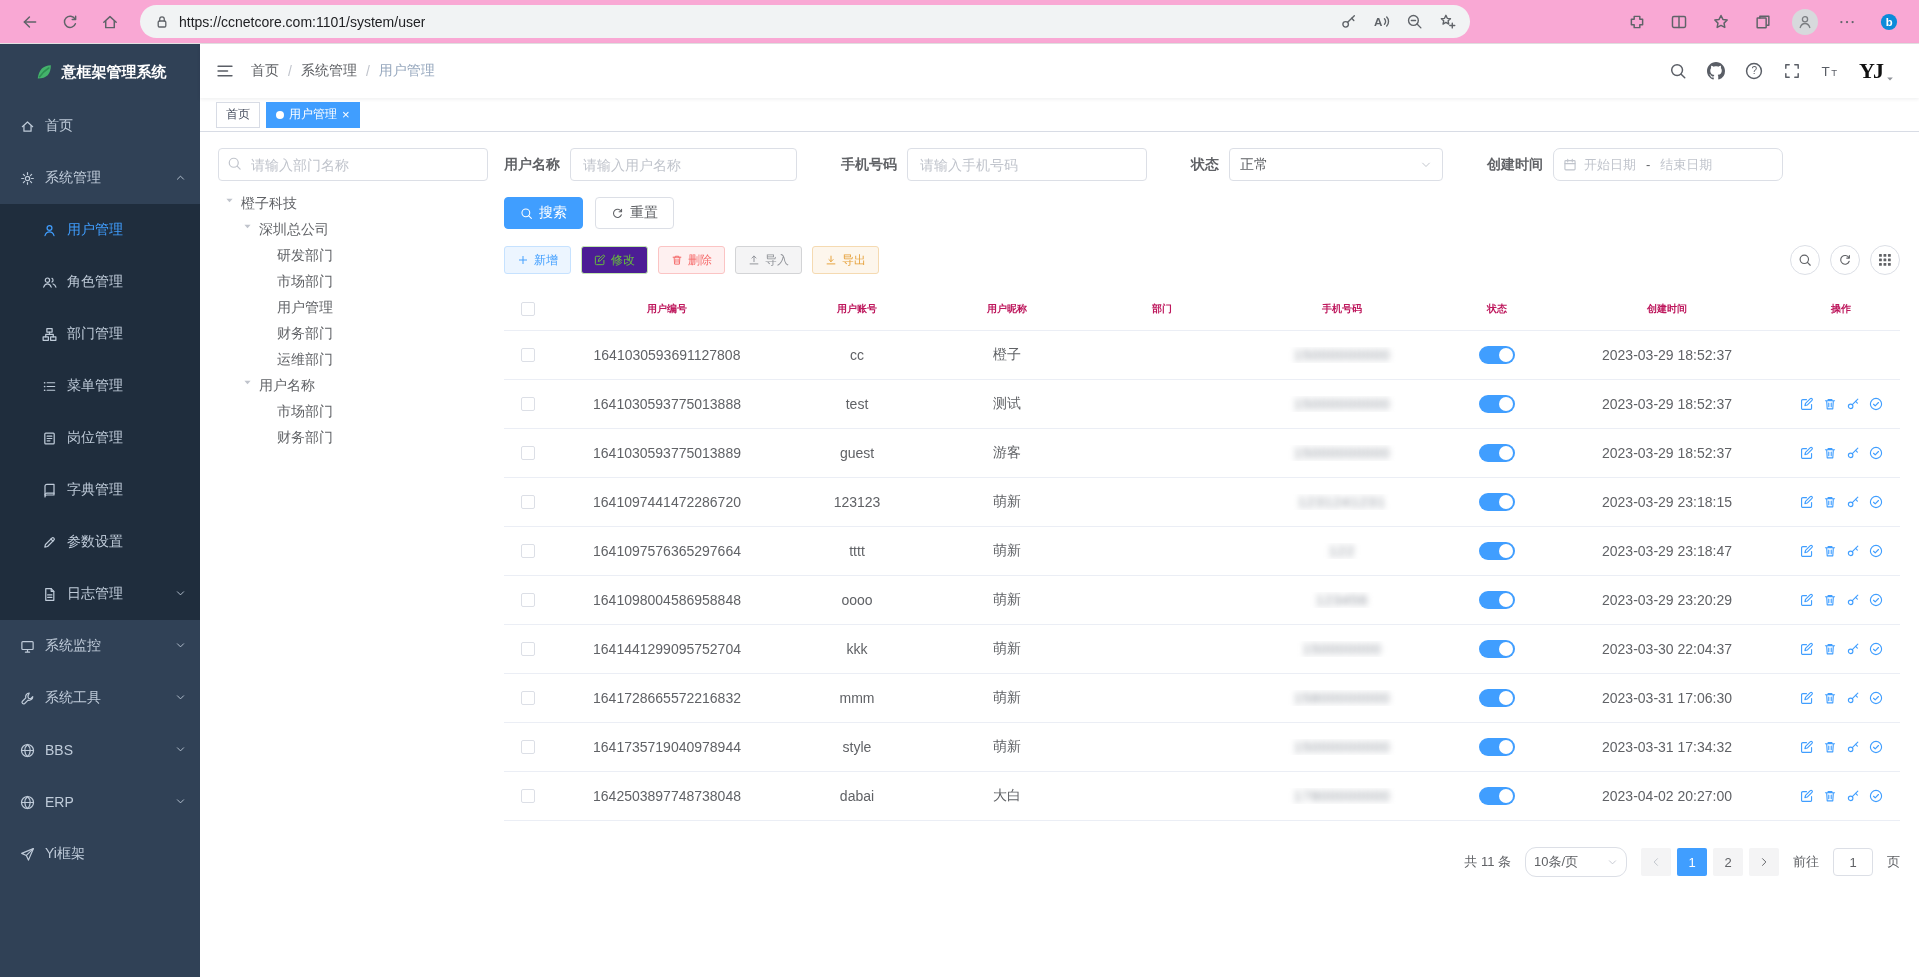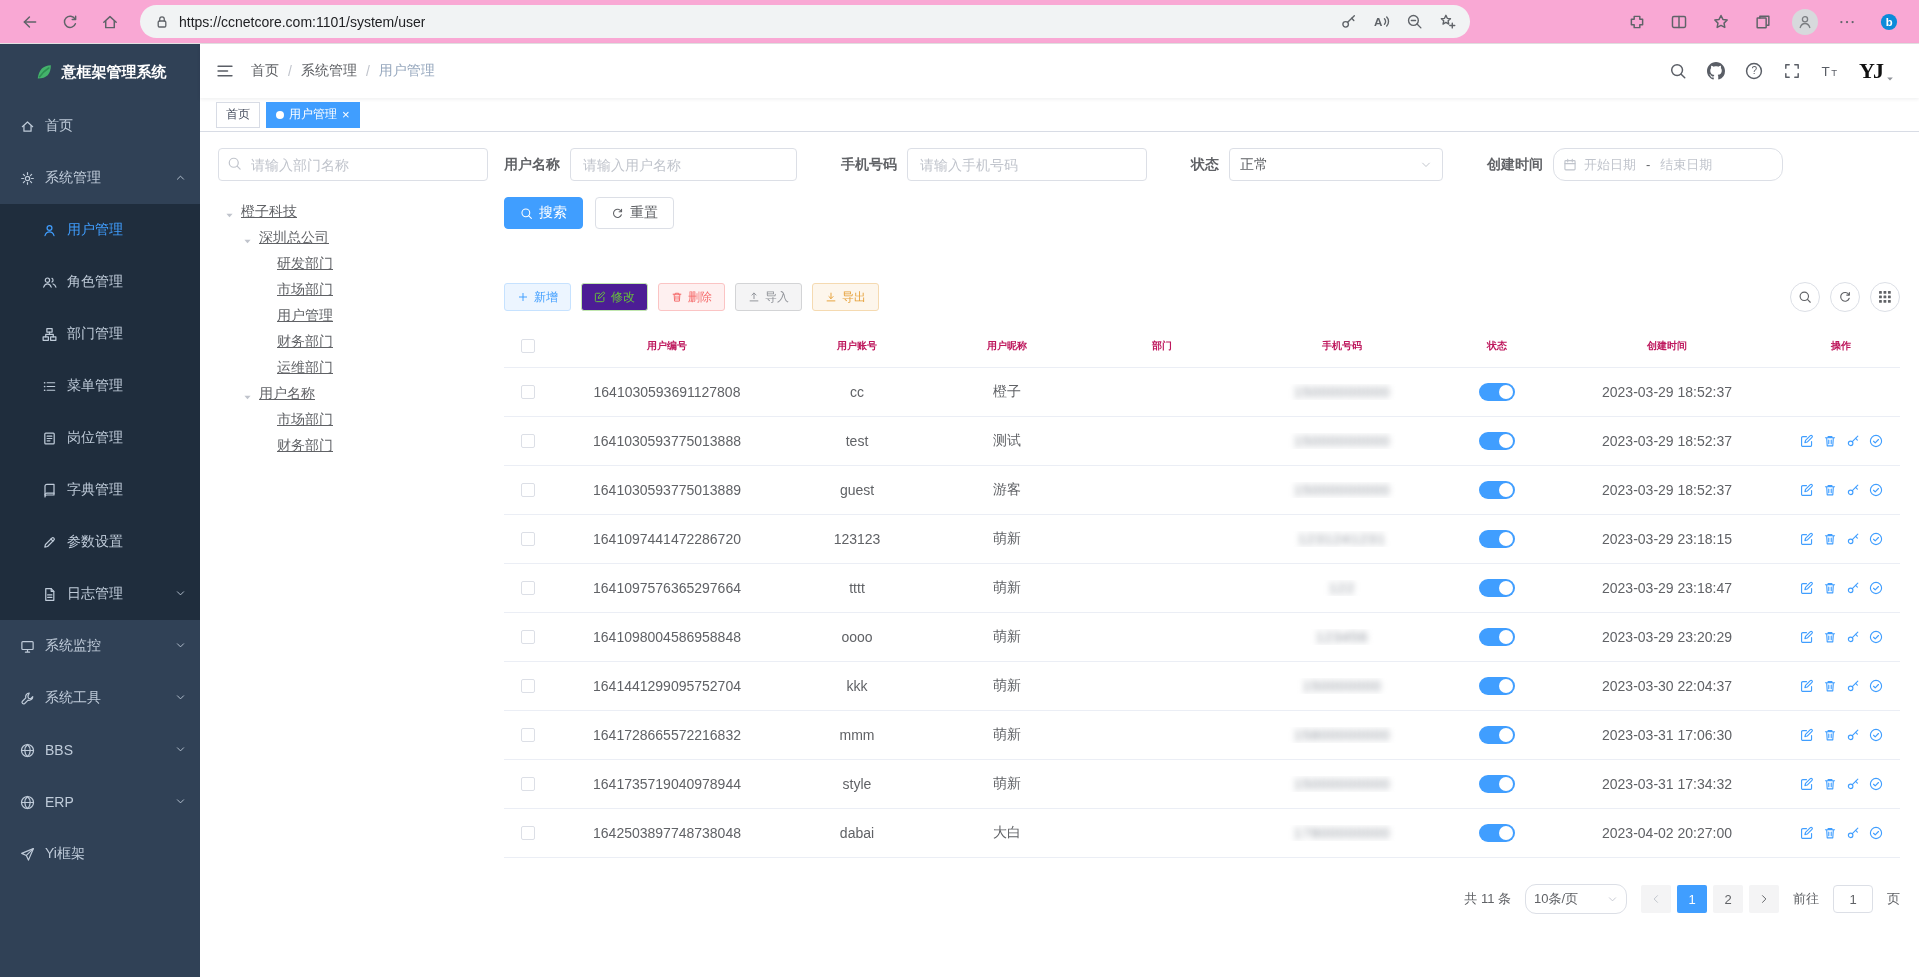--- a/index.html
+++ b/index.html
@@ -57,49 +57,49 @@
 
 
 .content{flex:1;display:flex;gap:16px;padding:16px 19px 0 18px;min-height:0;}
 .dept-panel{width:270px;flex-shrink:0;}
 .dept-search{position:relative;}
 .dept-search input{width:100%;height:33px;border:1px solid #dcdfe6;border-radius:4px;padding:0 10px 0 32px;font-size:14px;color:#606266;outline:none;background:#fff;}
 .dept-search input::placeholder{color:#c0c4cc;}
 .dept-search .mag{position:absolute;left:9px;top:8px;color:#c0c4cc;}
 .dept-search .mag svg{width:15px;height:15px;}
 .tree{margin-top:14px;}
-.tree-node{height:26px;display:flex;align-items:flex-end;gap:5px;font-size:14px;color:#606266;cursor:pointer;text-decoration:underline;}
+.tree-node{height:26px;display:flex;align-items:flex-start;gap:5px;font-size:14px;color:#606266;cursor:pointer;}
 .t-caret{width:12px;color:#c0c4cc;display:inline-flex;}
 .t-caret svg{width:11px;height:11px;}
 .t-caret.empty{visibility:hidden;}
 
 .table-panel{flex:1;min-width:0;display:flex;flex-direction:column;}
 .filter-row{display:flex;align-items:center;margin-bottom:16px;}
 .fgroup{display:flex;align-items:center;gap:10px;margin-right:44px;}
 .fgroup:last-child{margin-right:0;}
 .flabel{font-size:14px;font-weight:bold;color:#606266;white-space:nowrap;}
 .finput{height:33px;border:1px solid #dcdfe6;border-radius:4px;padding:0 12px;font-size:14px;color:#606266;outline:none;background:#fff;}
 .finput::placeholder{color:#c0c4cc;}
 .w-user{width:227px;}
 .w-phone{width:240px;}
 .fselect{width:214px;height:33px;border:1px solid #dcdfe6;border-radius:4px;display:flex;align-items:center;padding:0 10px;font-size:14px;color:#606266;cursor:pointer;background:#fff;}
 .fselect .car{margin-left:auto;color:#c0c4cc;}
 .fselect .car svg{width:12px;height:12px;}
-.frange{width:230px;height:33px;border:1px solid #dcdfe6;border-radius:12px;display:flex;align-items:center;padding:0 9px;gap:7px;font-size:13px;color:#c0c4cc;background:#fff;cursor:pointer;}
+.frange{width:230px;height:33px;border:1px solid #dcdfe6;border-radius:7px;display:flex;align-items:center;padding:0 9px;gap:7px;font-size:13px;color:#c0c4cc;background:#fff;cursor:pointer;}
 .frange .cal{color:#c0c4cc;}
 .frange .cal svg{width:14px;height:14px;}
 .frange .sep{color:#606266;margin:0 3px;}
 
 .btn-row{display:flex;gap:12px;margin-bottom:16px;}
 .btn{height:32px;padding:0 15px;border-radius:4px;font-size:14px;display:inline-flex;align-items:center;gap:6px;cursor:pointer;border:1px solid transparent;}
 .btn svg{width:13px;height:13px;}
 .btn-primary{background:#409eff;color:#fff;border-color:#409eff;}
 .btn-default{background:#fff;color:#606266;border-color:#dcdfe6;}
 
-.toolbar-row{display:flex;align-items:center;margin-bottom:12px;margin-top:37px;}
+.toolbar-row{display:flex;align-items:center;margin-bottom:12px;}
 .toolbar-left{display:flex;gap:10px;}
 .pbtn{height:28px;padding:0 12px;border-radius:3px;font-size:12px;display:inline-flex;align-items:center;gap:5px;cursor:pointer;border:1px solid;}
 .pbtn svg{width:12px;height:12px;}
 .pbtn.blue{background:#ecf5ff;border-color:#c6e2ff;color:#409eff;}
 .pbtn.green{background:#4c1d95;border-color:#c2e7b0;color:#67c23a;}
 .pbtn.red{background:#fef0f0;border-color:#fbc4c4;color:#f56c6c;}
 .pbtn.gray{background:#f4f4f5;border-color:#d3d4d6;color:#909399;}
 .pbtn.orange{background:#fdf6ec;border-color:#f5dab1;color:#e6a23c;}
 .tool-circles{margin-left:auto;display:flex;gap:10px;}
 .circ{width:30px;height:30px;border-radius:50%;border:1px solid #dcdfe6;display:flex;align-items:center;justify-content:center;color:#606266;background:#fff;cursor:pointer;}

